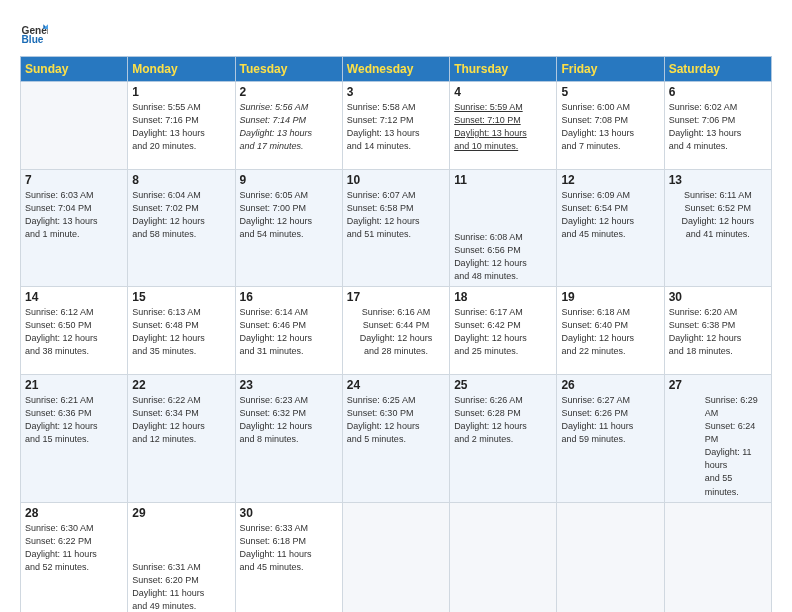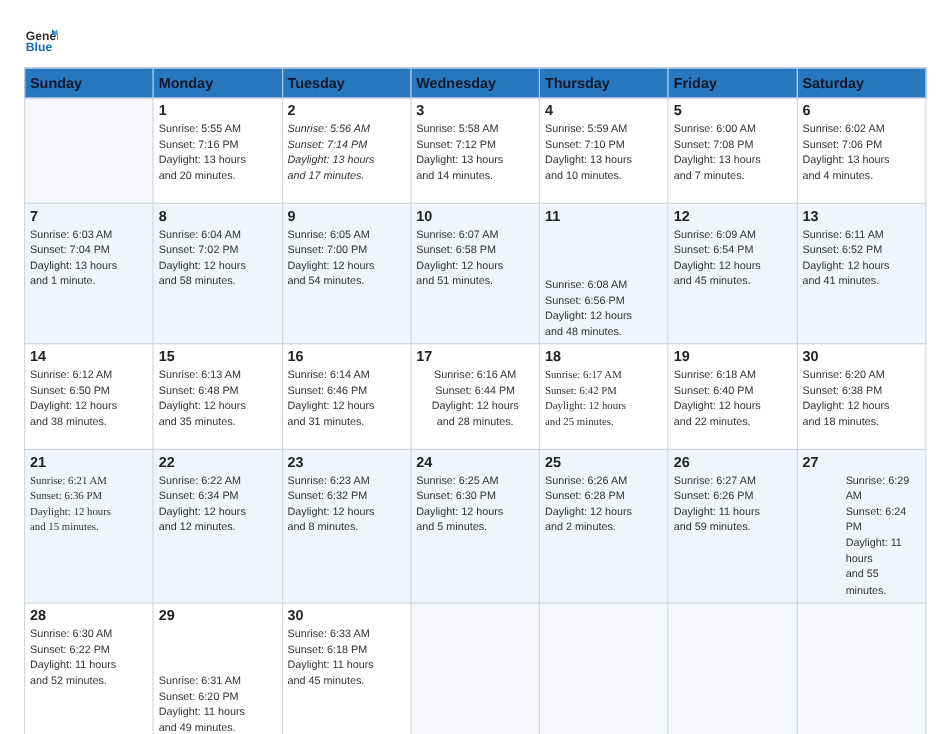--- a/index.html
+++ b/index.html
@@ -46,21 +46,21 @@
       color: #555;
     }
     .calendar-table {
       width: 100%;
       border-collapse: collapse;
       flex: 1;
       table-layout: fixed;
     }
     .calendar-table th {
       background-color: #2878c0;
-      color: #0f172a;
+      color: #fde047;
       font-size: 12px;
       font-weight: bold;
       padding: 5px 4px;
       text-align: left;
       border: 1px solid #b0c8e0;
       margin-left: 46px;
     }
     .calendar-table td {
       vertical-align: top;
       border: 1px solid #d0d8e0;
@@ -142,21 +142,21 @@
           </td>
           <td>
             <div class="day-number">3</div>
             <div class="day-info" style="white-space: pre-line;">Sunrise: 5:58 AM
 Sunset: 7:12 PM
 Daylight: 13 hours
 and 14 minutes.</div>
           </td>
           <td>
             <div class="day-number">4</div>
-            <div class="day-info" style="white-space: pre-line;">Sunrise: 5:59 AM
+            <div class="day-info" style="white-space: pre-line; text-decoration: underline;">Sunrise: 5:59 AM
 Sunset: 7:10 PM
 Daylight: 13 hours
 and 10 minutes.</div>
           </td>
           <td>
             <div class="day-number">5</div>
             <div class="day-info" style="white-space: pre-line;">Sunrise: 6:00 AM
 Sunset: 7:08 PM
 Daylight: 13 hours
 and 7 minutes.</div>
@@ -207,21 +207,21 @@
           </td>
           <td>
             <div class="day-number">12</div>
             <div class="day-info" style="white-space: pre-line;">Sunrise: 6:09 AM
 Sunset: 6:54 PM
 Daylight: 12 hours
 and 45 minutes.</div>
           </td>
           <td>
             <div class="day-number">13</div>
-            <div class="day-info" style="white-space: pre-line;">Sunrise: 6:11 AM
+            <div class="day-info" style="white-space: pre-line; text-align: center;">Sunrise: 6:11 AM
 Sunset: 6:52 PM
 Daylight: 12 hours
 and 41 minutes.</div>
           </td>
         </tr>
         <tr>
           <td>
             <div class="day-number">14</div>
             <div class="day-info" style="white-space: pre-line;">Sunrise: 6:12 AM
 Sunset: 6:50 PM
@@ -244,21 +244,21 @@
           </td>
           <td>
             <div class="day-number">17</div>
             <div class="day-info" style="white-space: pre-line; text-align: center;">Sunrise: 6:16 AM
 Sunset: 6:44 PM
 Daylight: 12 hours
 and 28 minutes.</div>
           </td>
           <td>
             <div class="day-number">18</div>
-            <div class="day-info" style="white-space: pre-line; font-family: Liberation Serif, serif;">Sunrise: 6:17 AM
+            <div class="day-info" style="white-space: pre-line;">Sunrise: 6:17 AM
 Sunset: 6:42 PM
 Daylight: 12 hours
 and 25 minutes.</div>
           </td>
           <td>
             <div class="day-number">19</div>
             <div class="day-info" style="white-space: pre-line;">Sunrise: 6:18 AM
 Sunset: 6:40 PM
 Daylight: 12 hours
 and 22 minutes.</div>
@@ -267,21 +267,21 @@
             <div class="day-number">30</div>
             <div class="day-info" style="white-space: pre-line;">Sunrise: 6:20 AM
 Sunset: 6:38 PM
 Daylight: 12 hours
 and 18 minutes.</div>
           </td>
         </tr>
         <tr class="row-bg-alt">
           <td>
             <div class="day-number">21</div>
-            <div class="day-info" style="white-space: pre-line; font-family: Liberation Serif, serif;">Sunrise: 6:21 AM
+            <div class="day-info" style="white-space: pre-line;">Sunrise: 6:21 AM
 Sunset: 6:36 PM
 Daylight: 12 hours
 and 15 minutes.</div>
           </td>
           <td>
             <div class="day-number">22</div>
             <div class="day-info" style="white-space: pre-line;">Sunrise: 6:22 AM
 Sunset: 6:34 PM
 Daylight: 12 hours
 and 12 minutes.</div>

